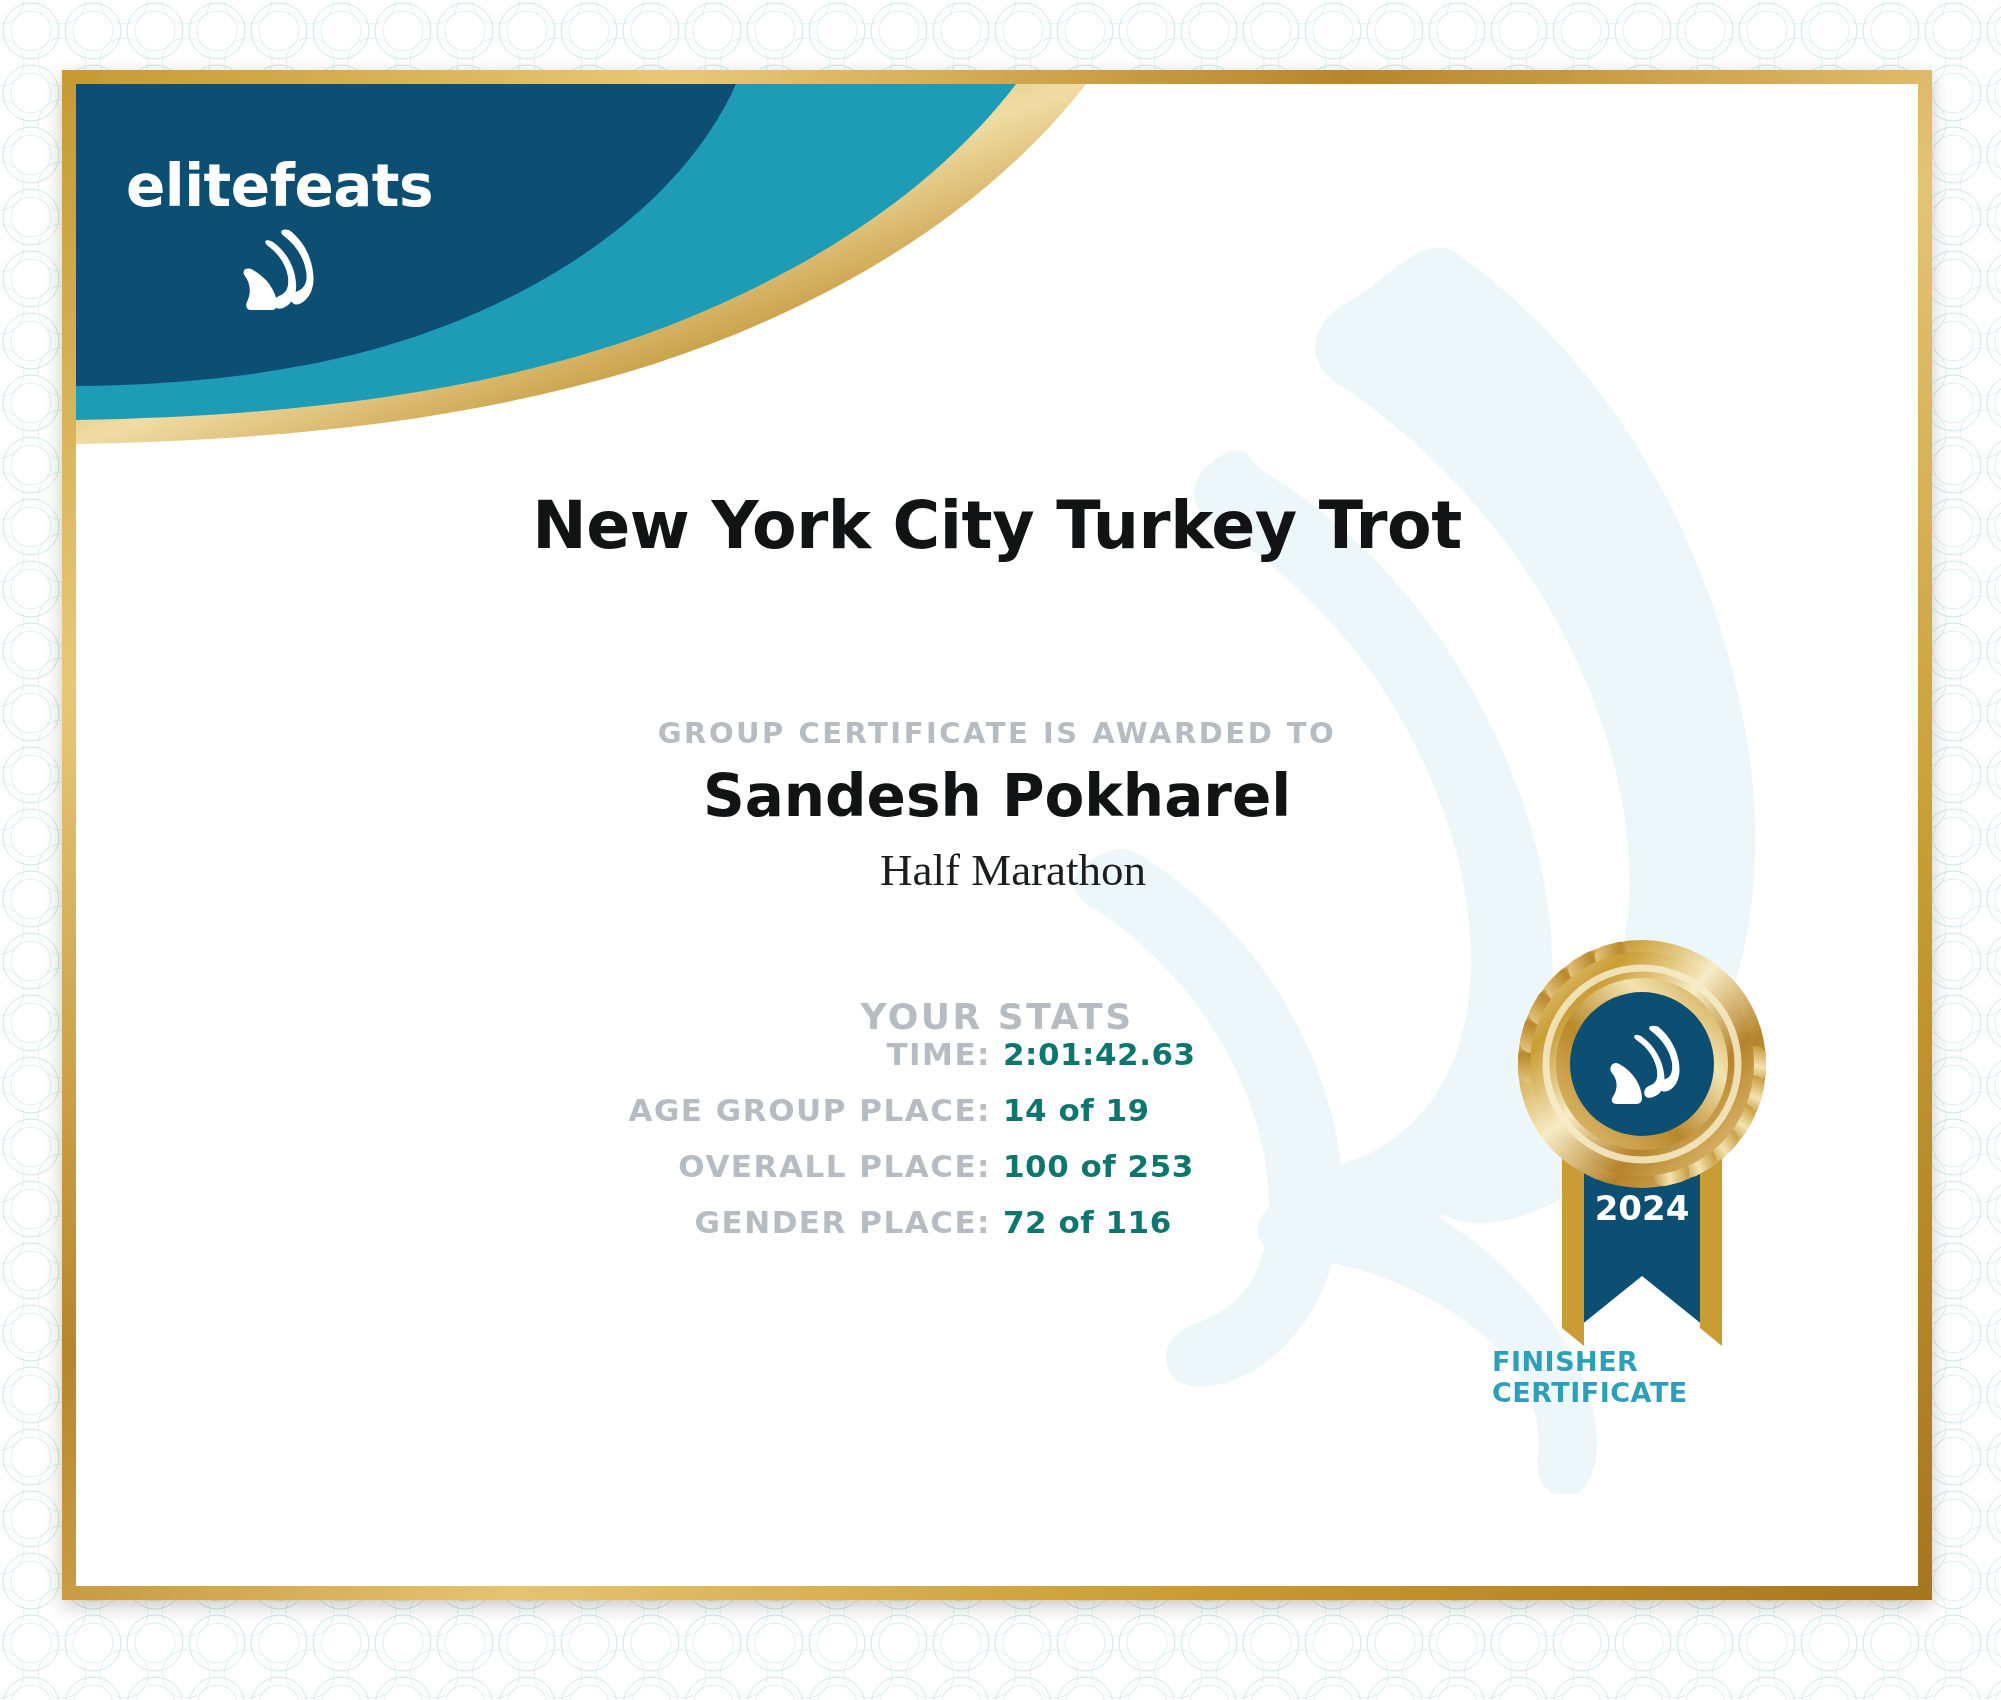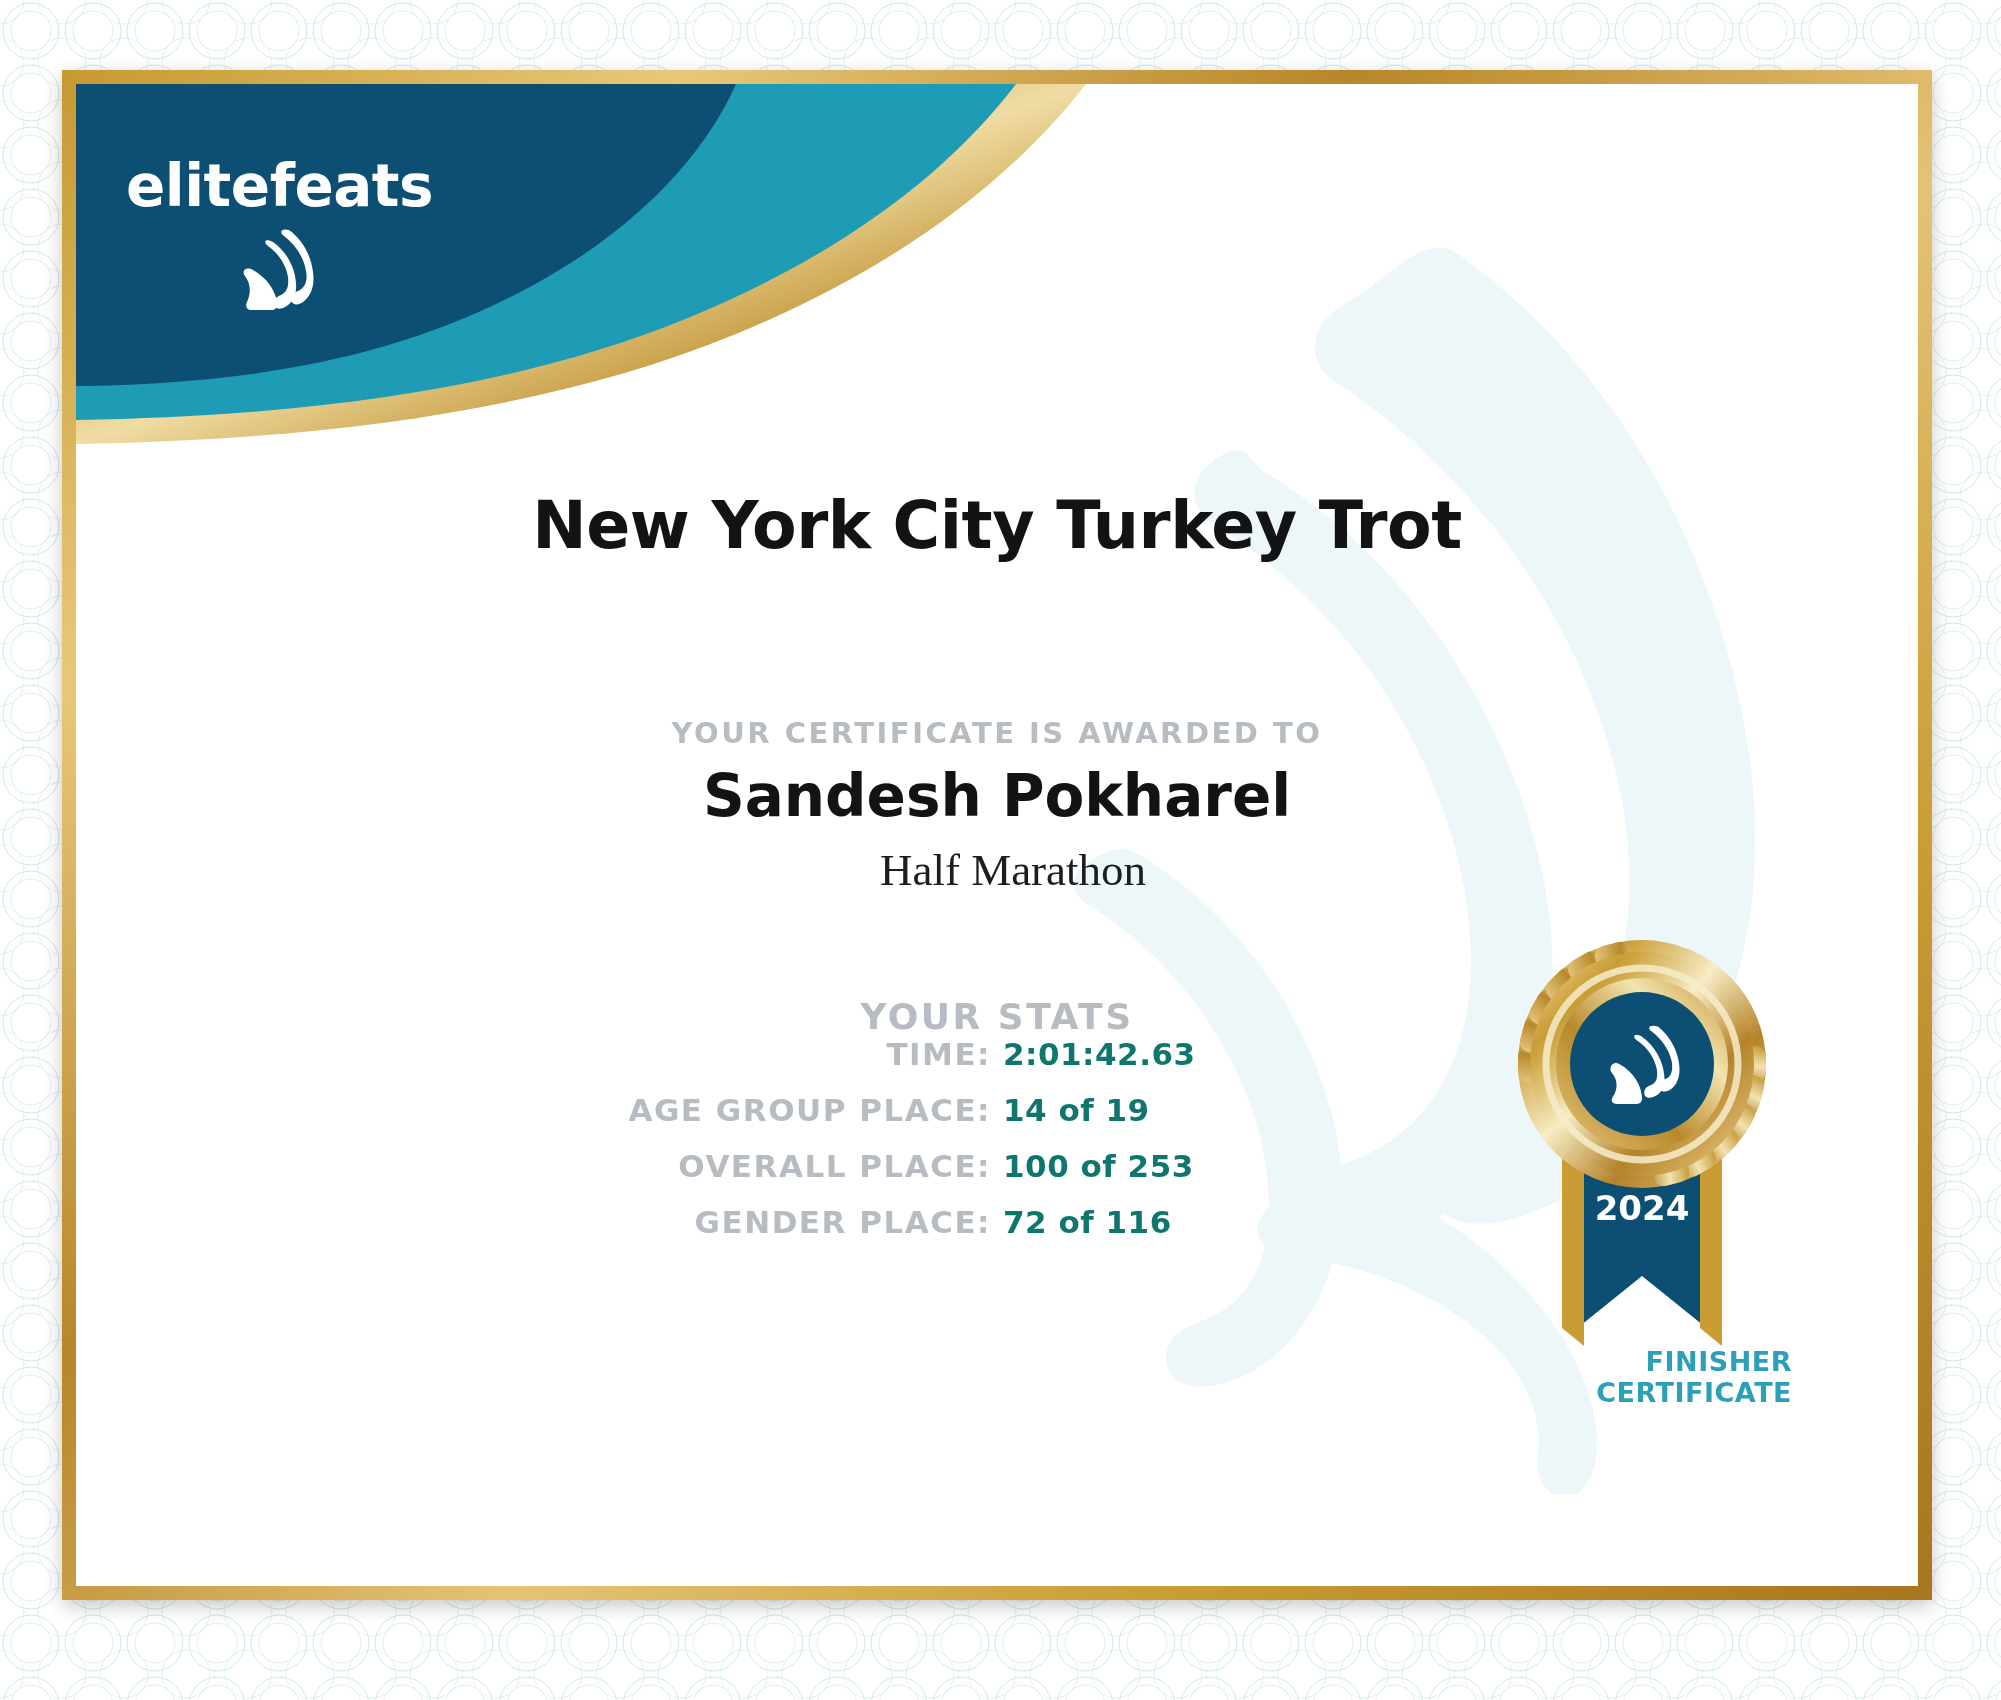--- a/index.html
+++ b/index.html
@@ -188,21 +188,21 @@
     right: 126px;
     top: 820px;
     width: 300px;
     height: 490px;
   }
   .finisher-text {
     position: absolute;
     right: 126px;
     top: 1262px;
     width: 300px;
-    text-align: right;
+    text-align: left;
     color: #2e9fb8;
     font-size: 27px;
     font-weight: bold;
     line-height: 1.15;
     letter-spacing: 0.5px;
   }
 </style>
 </head>
 <body>
 
@@ -263,21 +263,21 @@
           <path d="M32 16 C46 26 54 42 55 57 C56 68 52 77 44 81 C39 84 34 83 33 78 C32 74 35 71 40 69 C46 66 48 60 47 51 C45 39 38 28 27 20 C22 16 24 12 32 16 Z"></path>
           <path d="M12 44 C26 52 34 64 36 76 C37 82 34 84 30 84 L10 84 C6 84 4 80 6 76 C10 68 10 58 4 50 C0 45 5 40 12 44 Z"></path>
         </g>
       </svg>
     </div>
 
     <div class="content">
 
       <div class="event-name">New York City Turkey Trot</div>
 
-      <div class="label label-awarded">YOUR CERTIFICATE IS AWARDED TO</div>
+      <div class="label label-awarded">GROUP CERTIFICATE IS AWARDED TO</div>
       <div class="recipient">Sandesh Pokharel</div>
       <div class="distance">Half Marathon</div>
 
       <div class="label label-stats">YOUR STATS</div>
 
       <div class="stats">
         <div class="stat-row">
           <div class="stat-label">TIME:</div>
           <div class="stat-value">2:01:42.63</div>
         </div>

